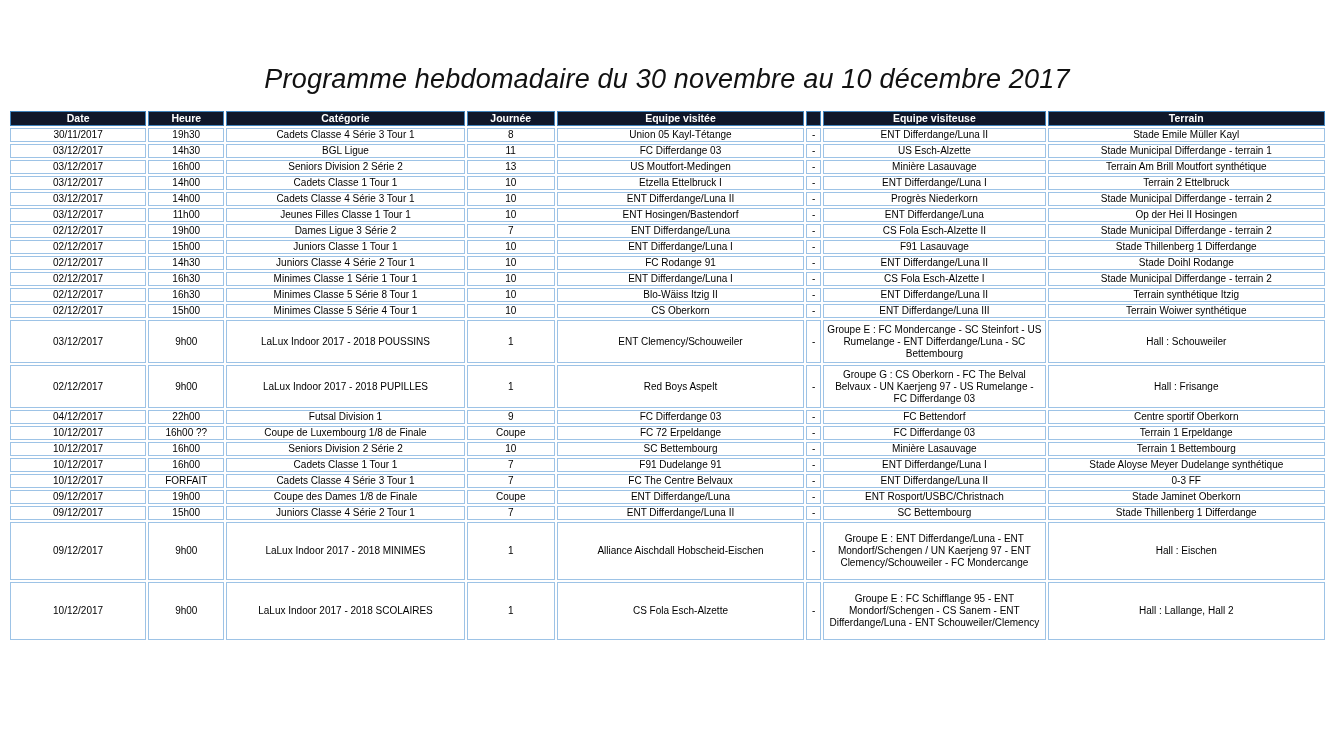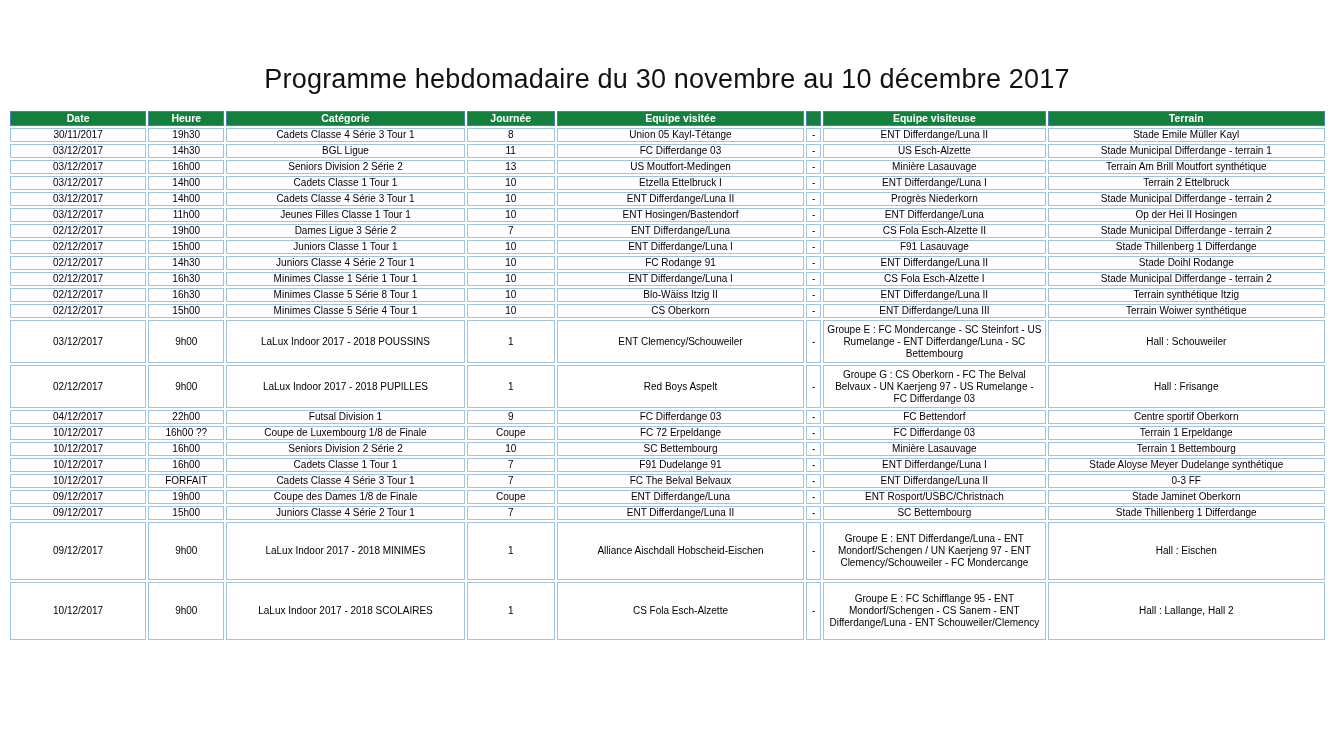--- a/index.html
+++ b/index.html
@@ -2,30 +2,30 @@
 <html><head>
 <meta charset="utf-8">
 <style>
   html,body { margin:0; padding:0; background:#ffffff; font-family:"Liberation Sans", sans-serif; }
   .page {
     position:relative; width:1334px; height:750px; background:#ffffff; overflow:hidden;
   }
   .title {
     position:absolute; top:64px; left:0; width:100%;
     text-align:center; font-size:27px; font-weight:400; color:#111111;
-    margin:0; letter-spacing:0.2px;
+    margin:0; letter-spacing:0.2px;font-style:italic;
   }
   table.sched {
     position:absolute; left:8px; top:109px;
     width:1319px; table-layout:fixed;
     border-collapse:separate; border-spacing:2px;
     font-size:10px; color:#000000;
   }
   table.sched th {
-    background:#15803d; color:#ffffff; font-weight:bold;
+    background:#0f172a; color:#ffffff; font-weight:bold;
     border:1px solid #4184BD; height:13px; padding:0 2px;
     font-size:10.5px; line-height:13px; overflow:hidden; white-space:nowrap;
   }
   table.sched td {
     background:#ffffff; border:1px solid #9DC3E6;
     text-align:center; vertical-align:middle;
     padding:0 3px; height:11px; line-height:12px; overflow:hidden;
   }
   tr.h3 td { height:41px; }
   tr.h4 td { height:56px; }
@@ -239,21 +239,21 @@
           <td>F91 Dudelange 91</td>
           <td>-</td>
           <td>ENT Differdange/Luna I</td>
           <td>Stade Aloyse Meyer Dudelange synthétique</td>
         </tr>
         <tr>
           <td>10/12/2017</td>
           <td>FORFAIT</td>
           <td>Cadets Classe 4 Série 3 Tour 1</td>
           <td>7</td>
-          <td>FC The Belval Belvaux</td>
+          <td>FC The Centre Belvaux</td>
           <td>-</td>
           <td>ENT Differdange/Luna II</td>
           <td>0-3 FF</td>
         </tr>
         <tr>
           <td>09/12/2017</td>
           <td>19h00</td>
           <td>Coupe des Dames 1/8 de Finale</td>
           <td>Coupe</td>
           <td>ENT Differdange/Luna</td>

